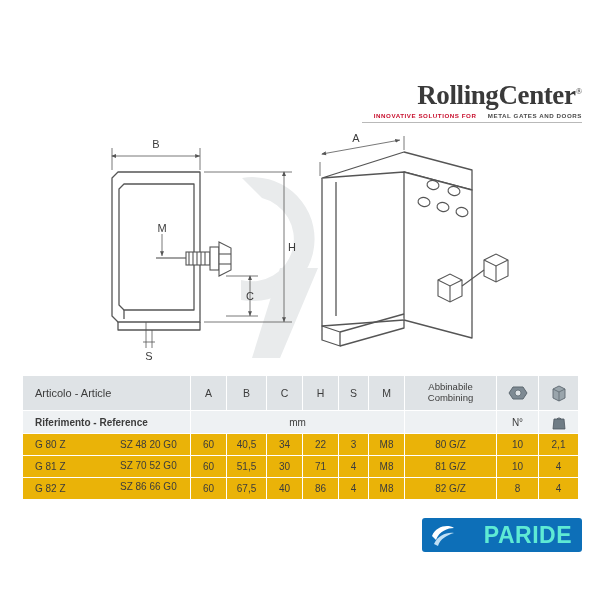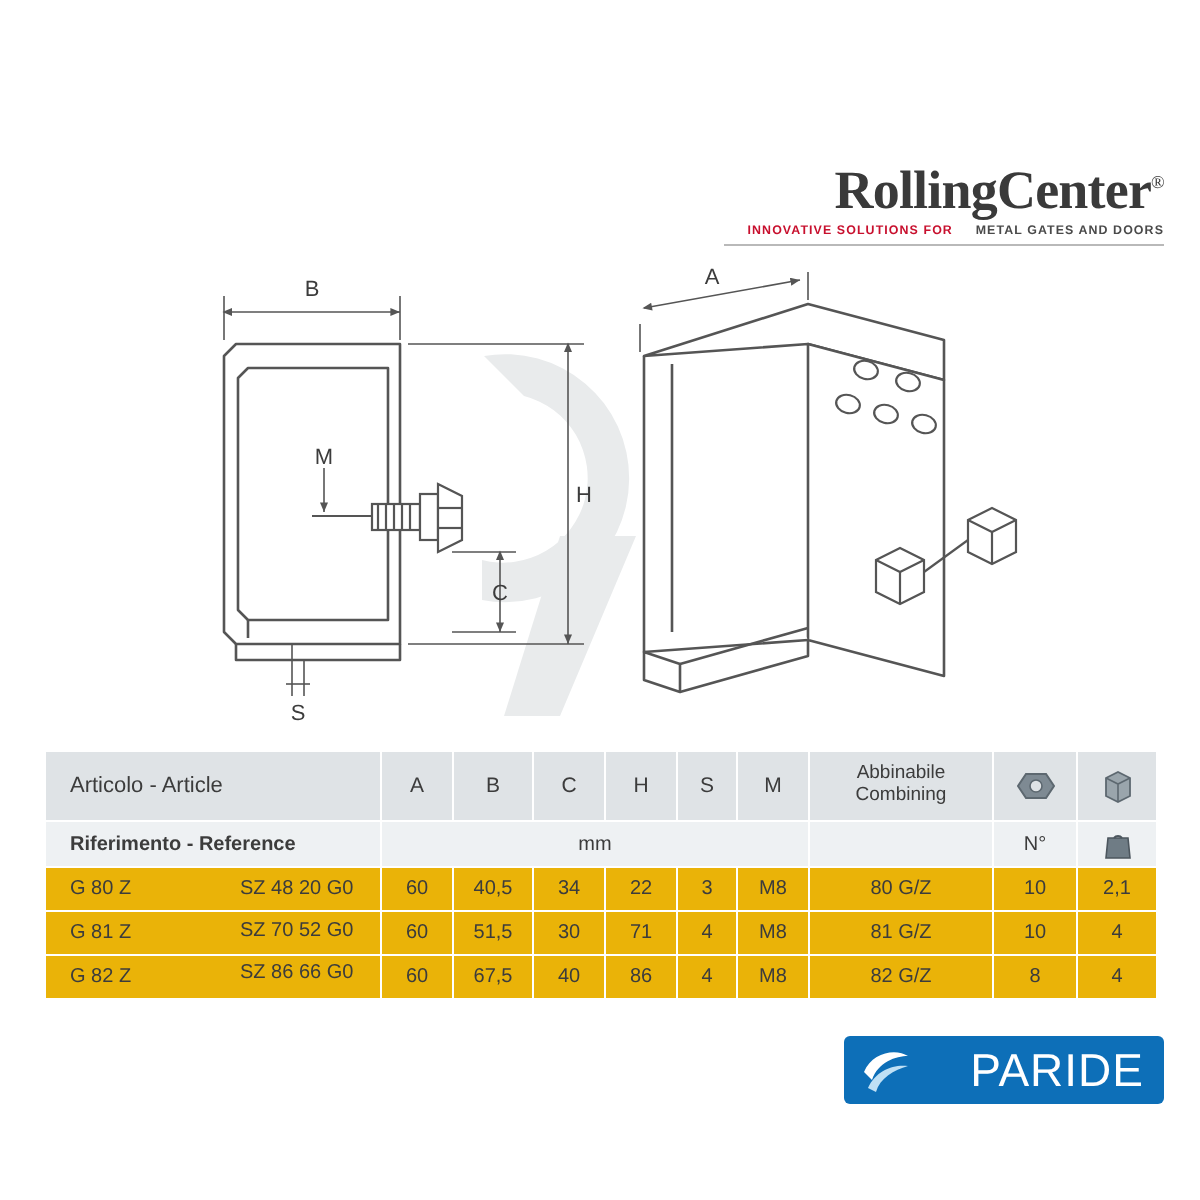--- a/index.html
+++ b/index.html
@@ -155,24 +155,24 @@
   }
   .paride-inner {
     position: absolute;
     inset: 0;
     display: flex;
     align-items: center;
     justify-content: flex-end;
     padding-right: 10px;
   }
   .paride-text {
-    color: #ffffff;
+    color: #5eead4;
     font-family: "Liberation Sans", sans-serif;
     font-size: 23px;
-    font-weight: normal;
+    font-weight: bold;
     letter-spacing: 0.5px;
     line-height: 1;
   }
   .paride-mark {
     position: absolute;
     left: 8px;
     top: 4px;
     width: 26px;
     height: 26px;
   }

